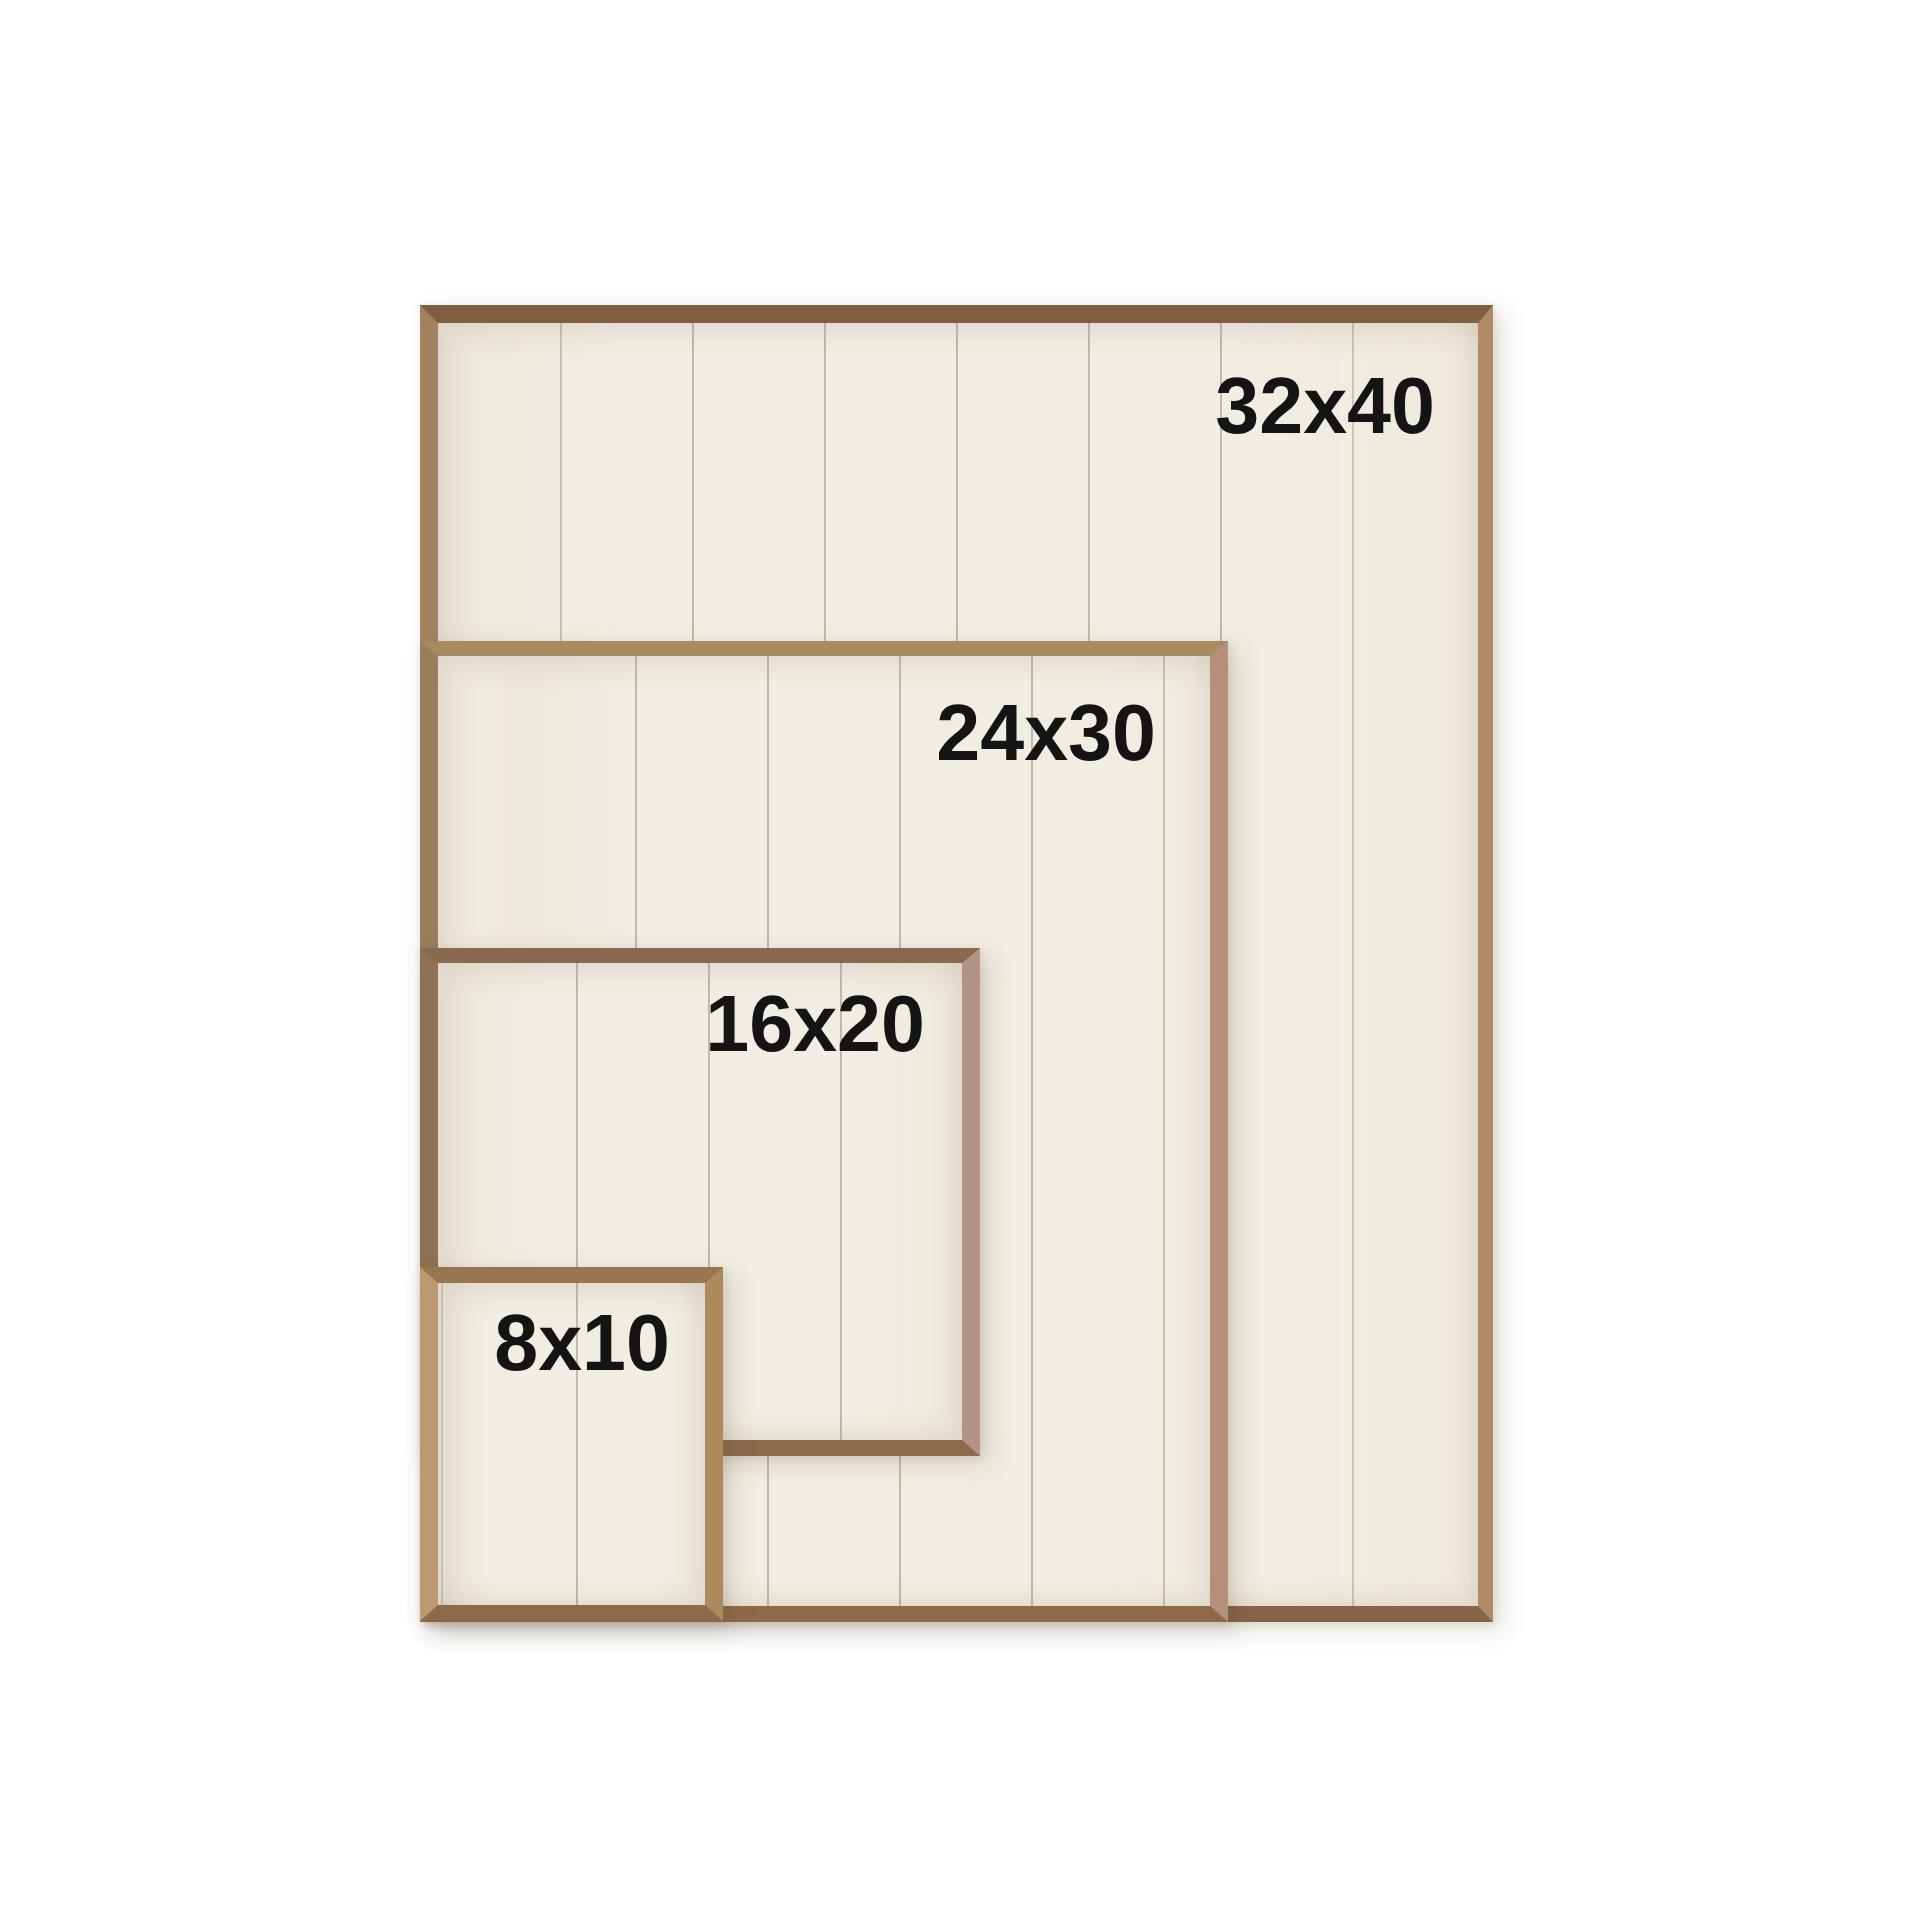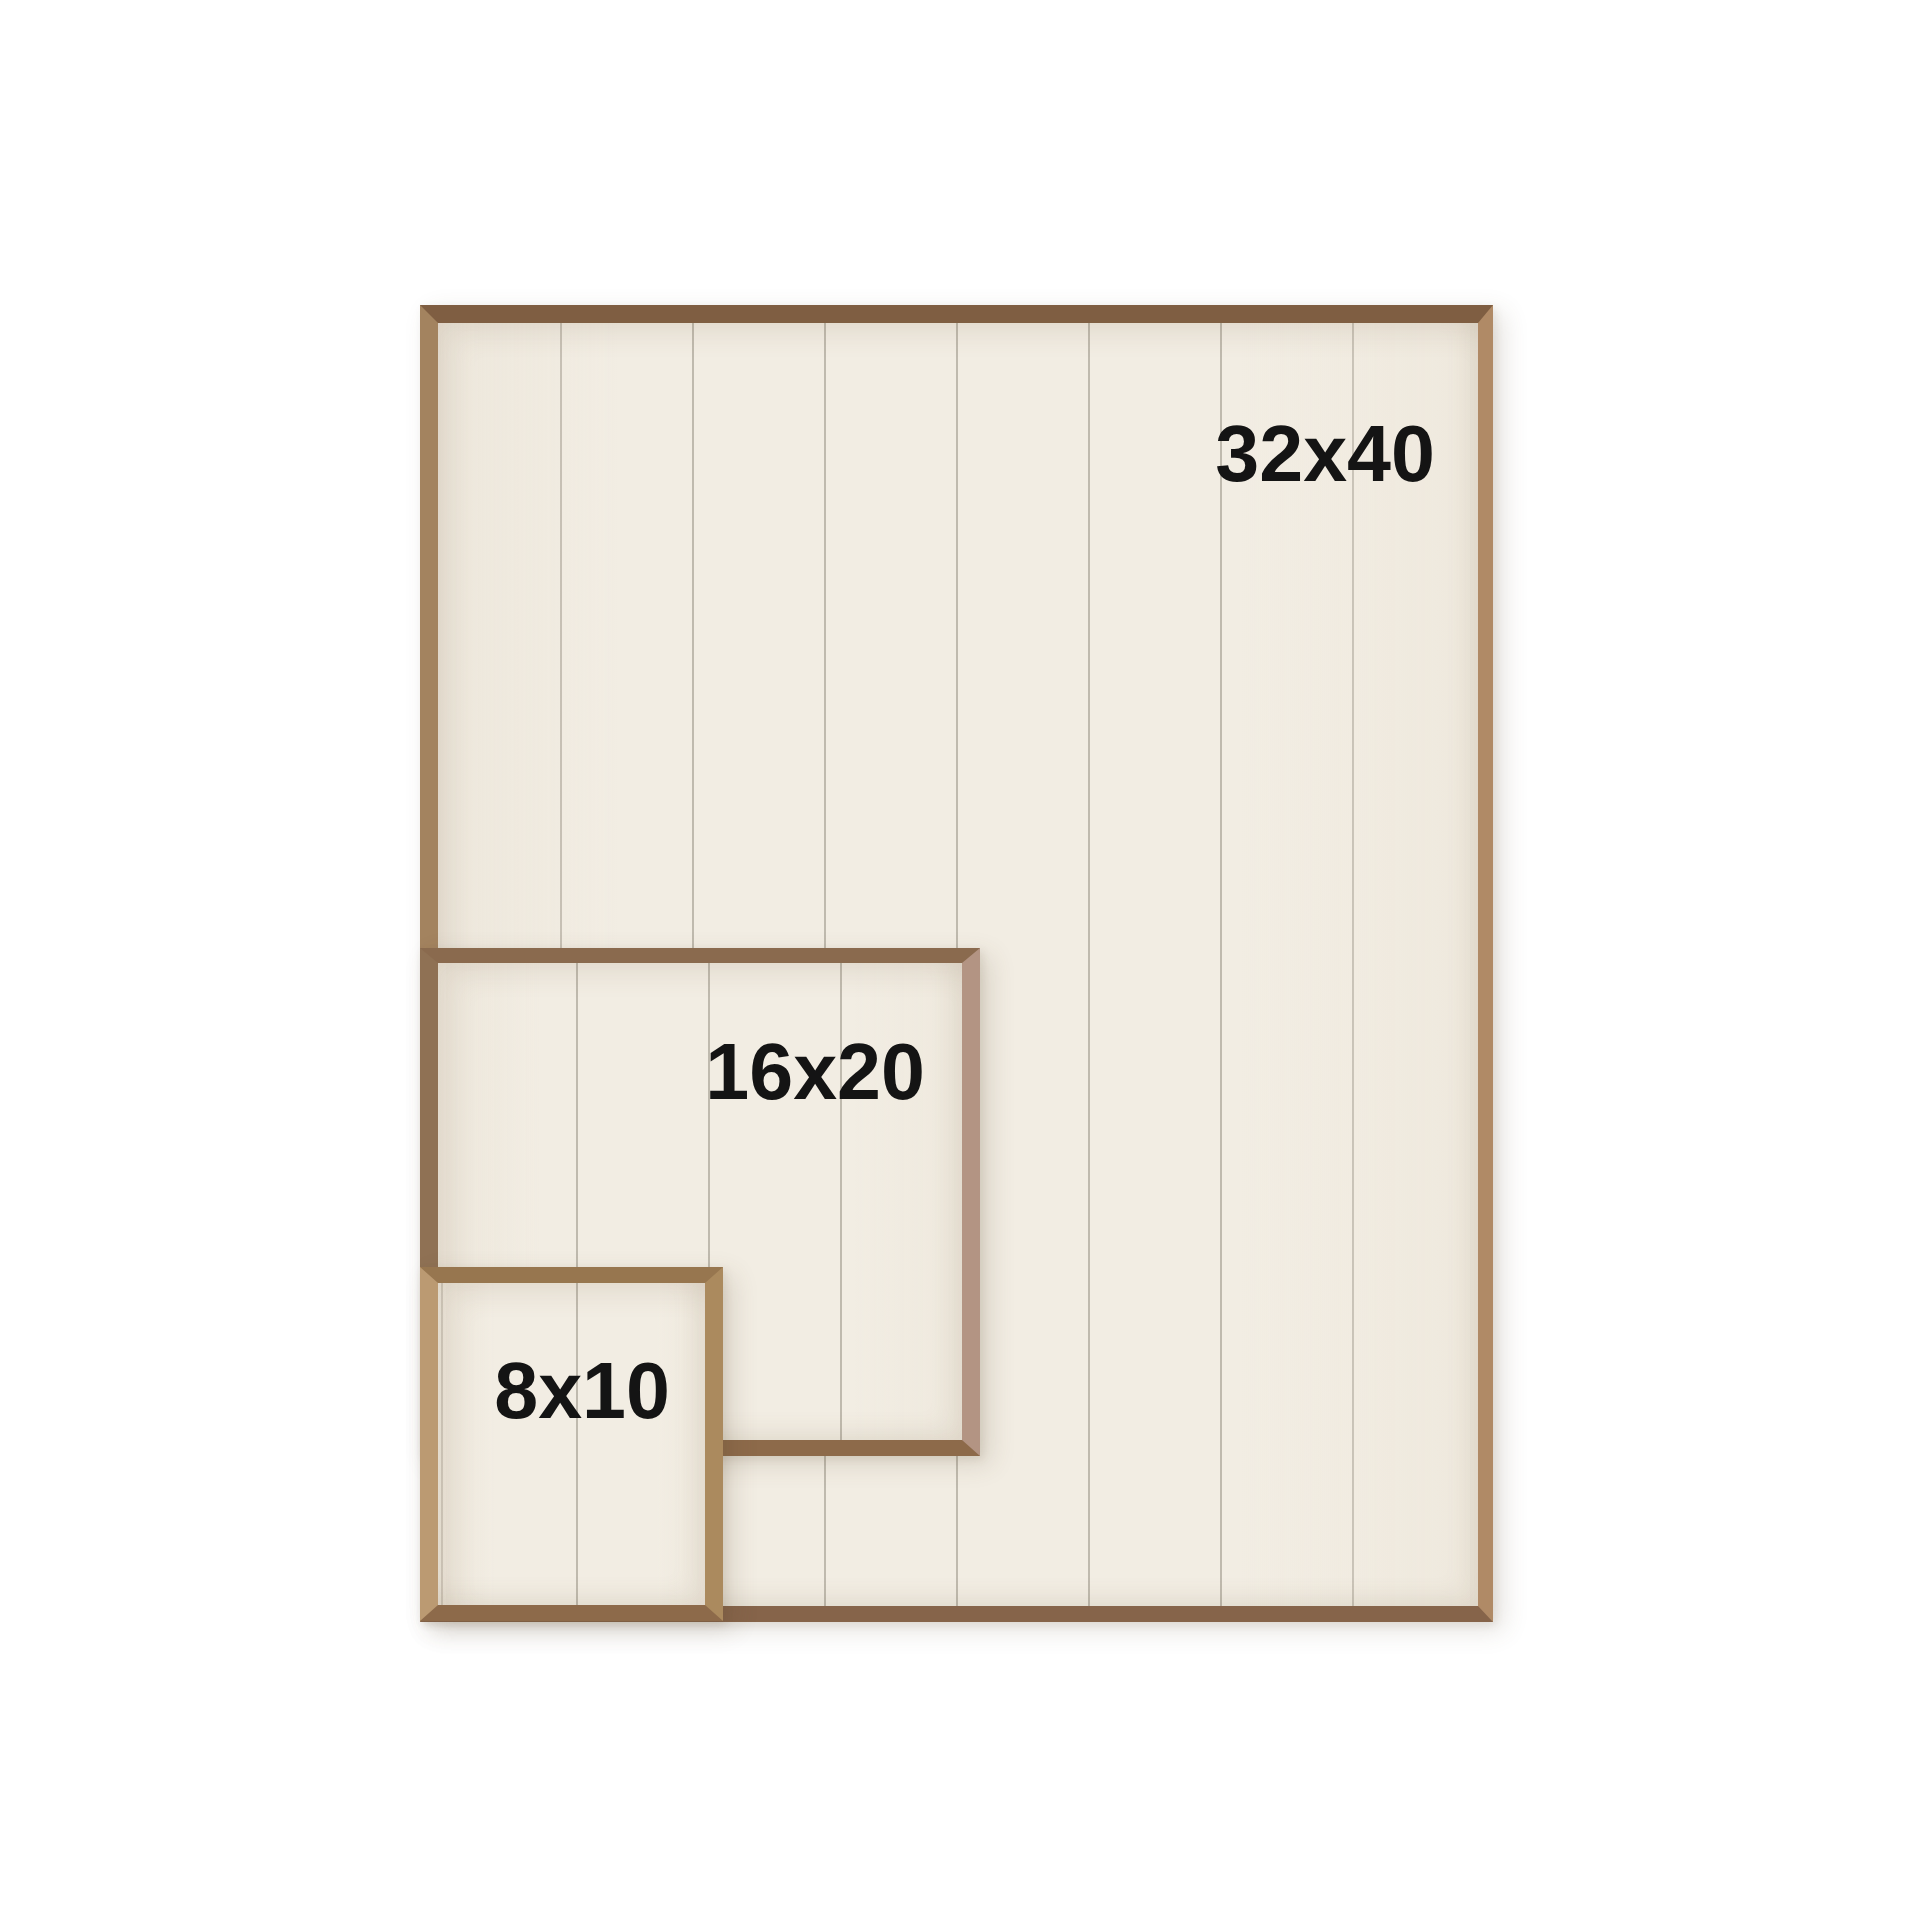--- a/index.html
+++ b/index.html
@@ -66,37 +66,40 @@
 
   
   .size-label {
     position: absolute;
     font-weight: 700;
     font-size: 79px;
     line-height: 1;
     letter-spacing: 0px;
     color: #141414;
     white-space: nowrap;
-    margin-top: 48px;
   }
   .f1 .size-label { top: 43px; right: 43px; }
   .f2 .size-label { top: 37px; right: 54px; }
   .f3 .size-label { top: 21px; right: 37px; }
   .f4 .size-label { top: 20px; right: 35px; }
 </style>
 </head>
 <body>
 
 <div class="stage">
 
   <div class="frame f1">
     <div class="panel"></div>
     <div class="size-label">32x40</div>
   </div>
 
+  <div class="frame f2">
+    <div class="panel"></div>
+    <div class="size-label">24x30</div>
+  </div>
 
   <div class="frame f3">
     <div class="panel"></div>
     <div class="size-label">16x20</div>
   </div>
 
   <div class="frame f4">
     <div class="panel"></div>
     <div class="size-label">8x10</div>
   </div>

